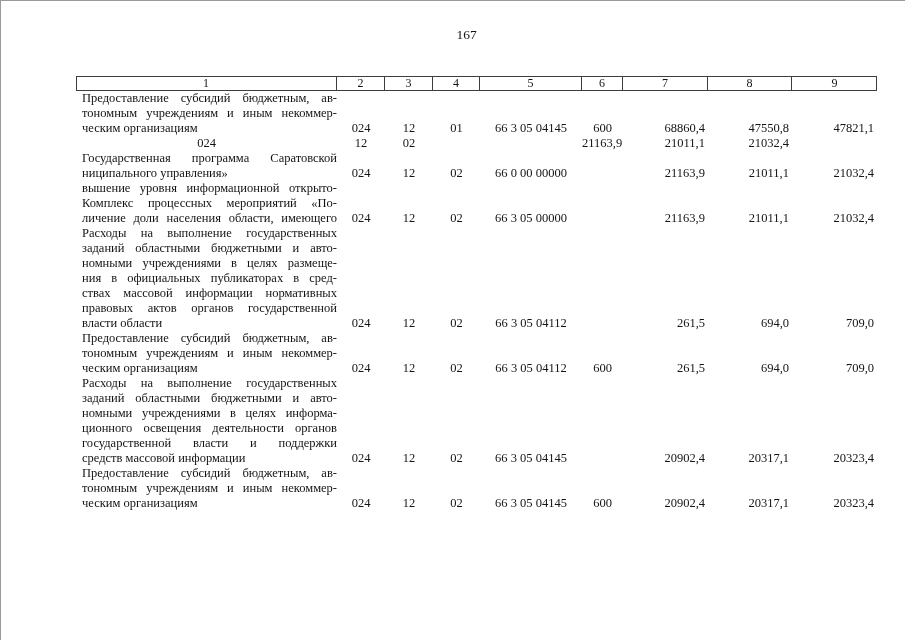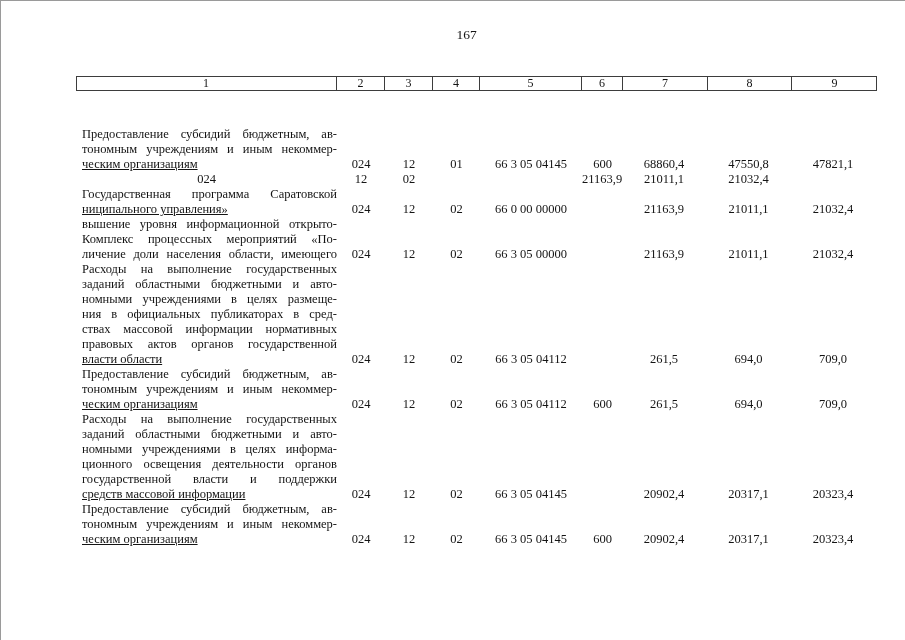--- a/index.html
+++ b/index.html
@@ -29,37 +29,37 @@
   }
   .header-cell {
     box-sizing: border-box;
     border-right: 1px solid #3d3d3d;
     text-align: center;
     font-size: 12px; line-height: 14px;
     overflow: hidden;
   }
   .header-cell:last-child { border-right: none; }
 
-  .table-body { width: 801px; margin-top: 36px; }
+  .table-body { width: 801px; }
 
   .trow {
     display: grid;
     grid-template-columns: 261px 48px 48px 47px 102px 41px 85px 84px 85px;
     align-items: end;
     font-size: 12.5px; line-height: 15px;
   }
   .name-cell {
     box-sizing: border-box;
     padding-left: 6px;
     overflow: hidden;
   }
   .jline    { text-align: justify; text-align-last: justify; }
-  .lastline { text-align: left; text-decoration: underline; }
+  .lastline { text-align: left; }
   .c-center { text-align: center; }
-  .c-right  { box-sizing: border-box; text-align: center; padding-right: 3px; }
+  .c-right  { box-sizing: border-box; text-align: right; padding-right: 3px; }
 </style>
 </head>
 <body>
 
 <div class="edge-top"></div>
 <div class="edge-left"></div>
 
 <div class="page-number">167</div>
 
 <div class="budget-table">

